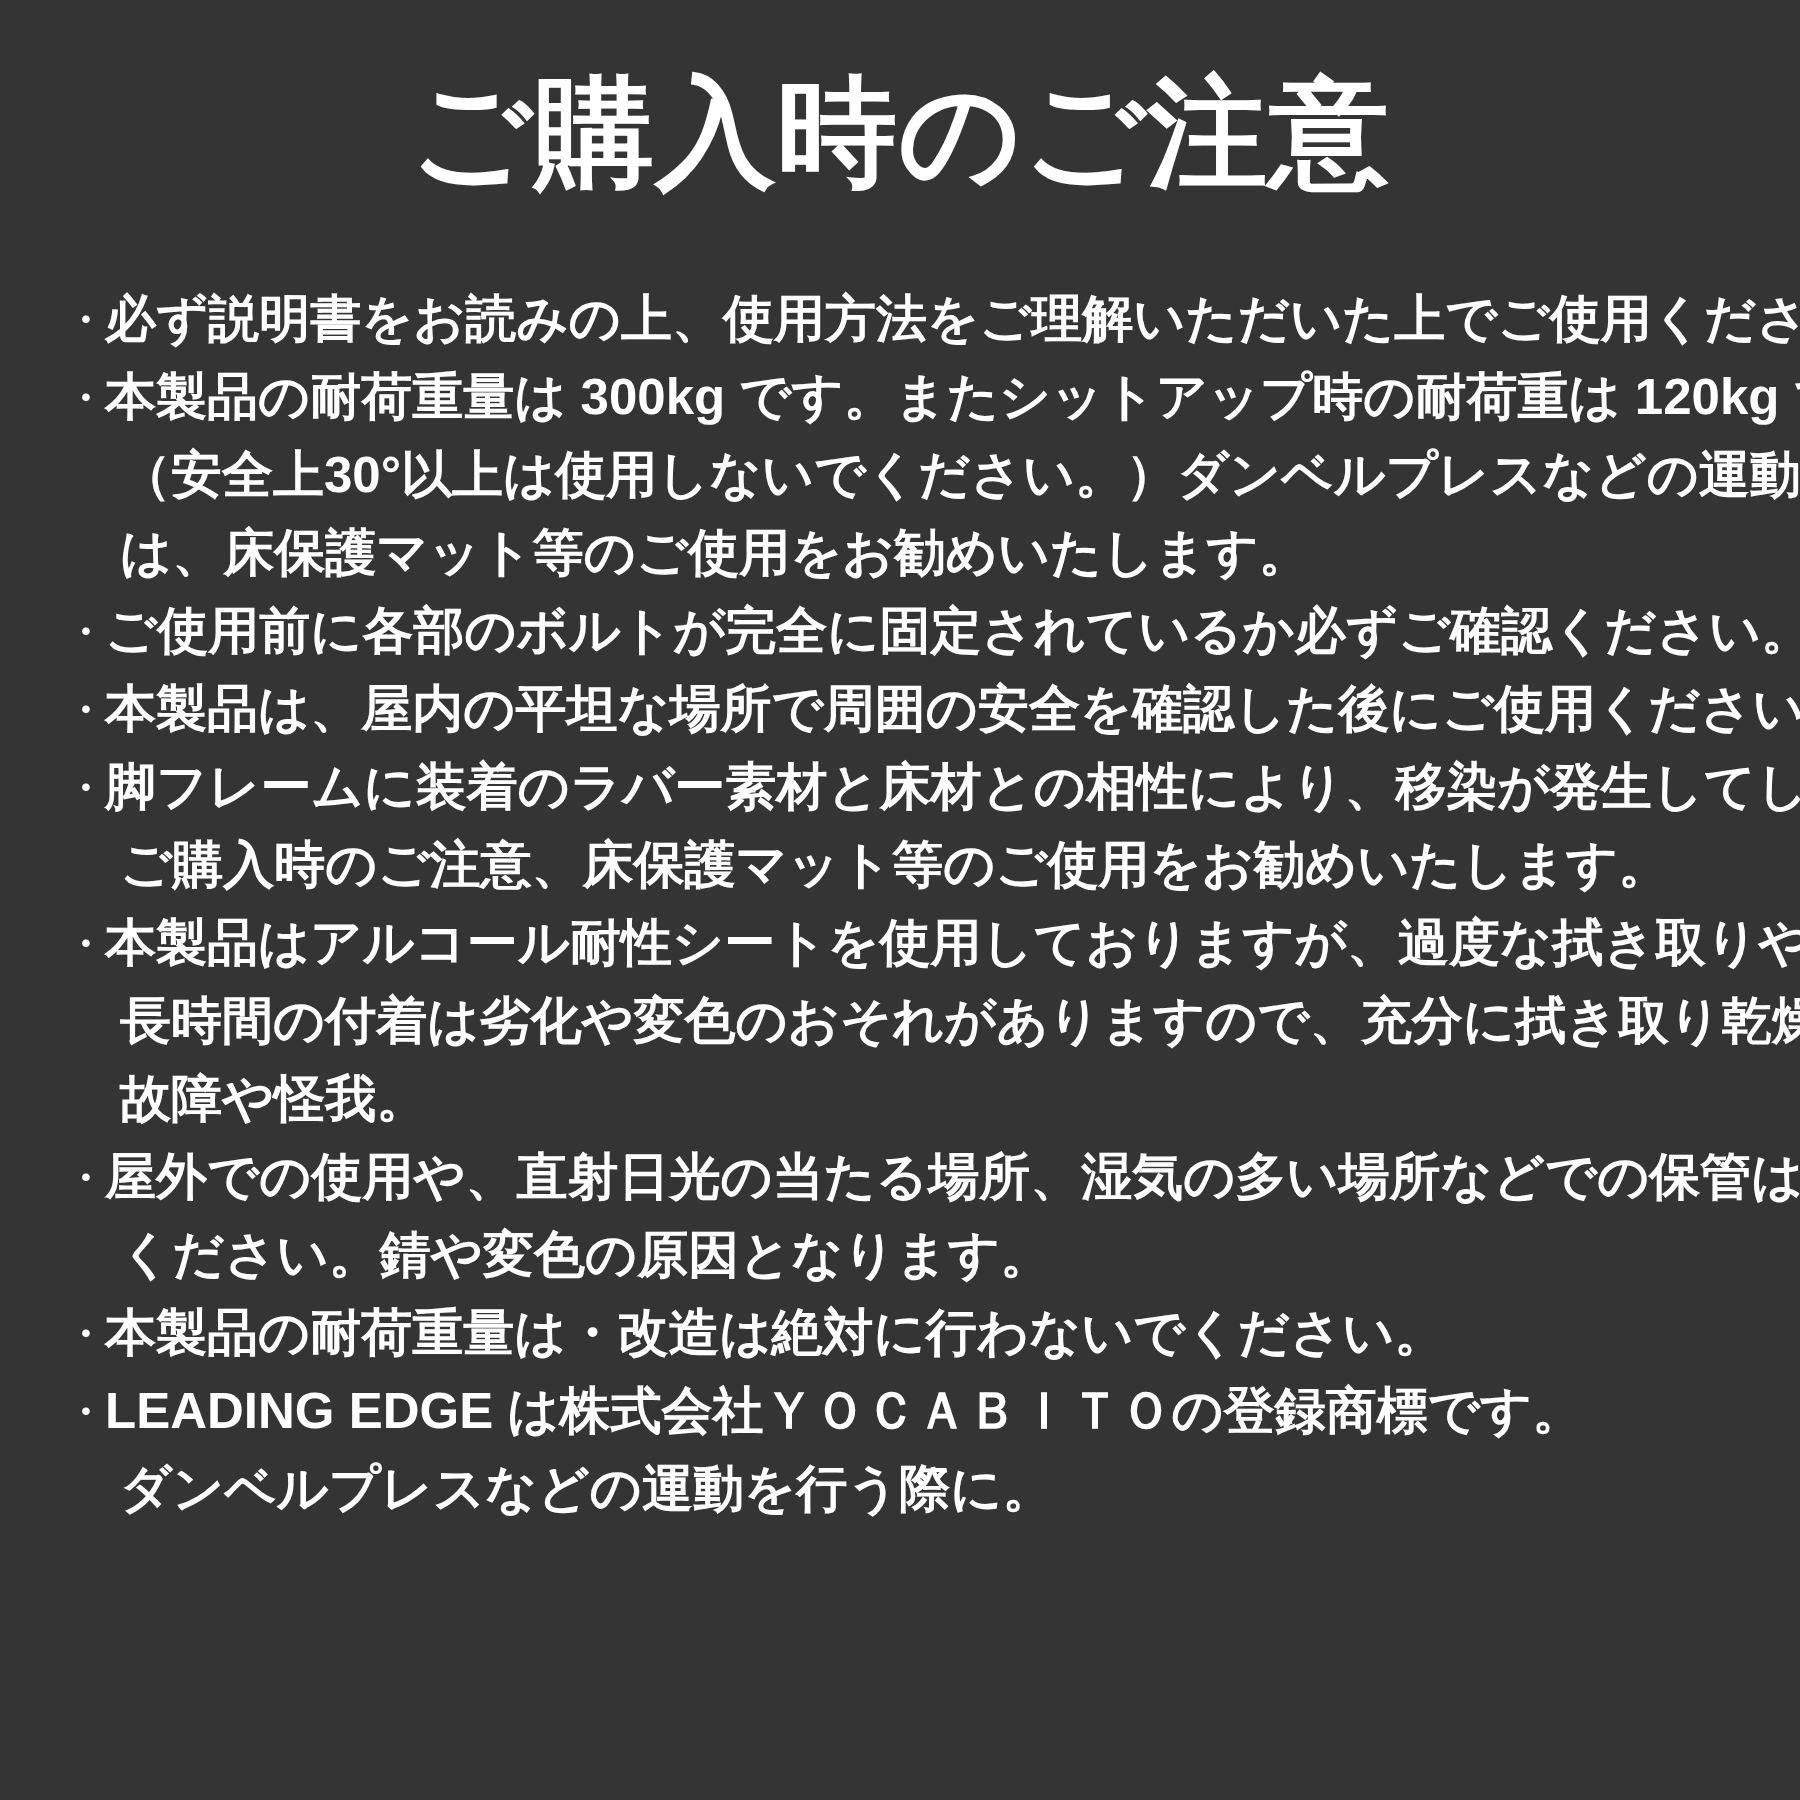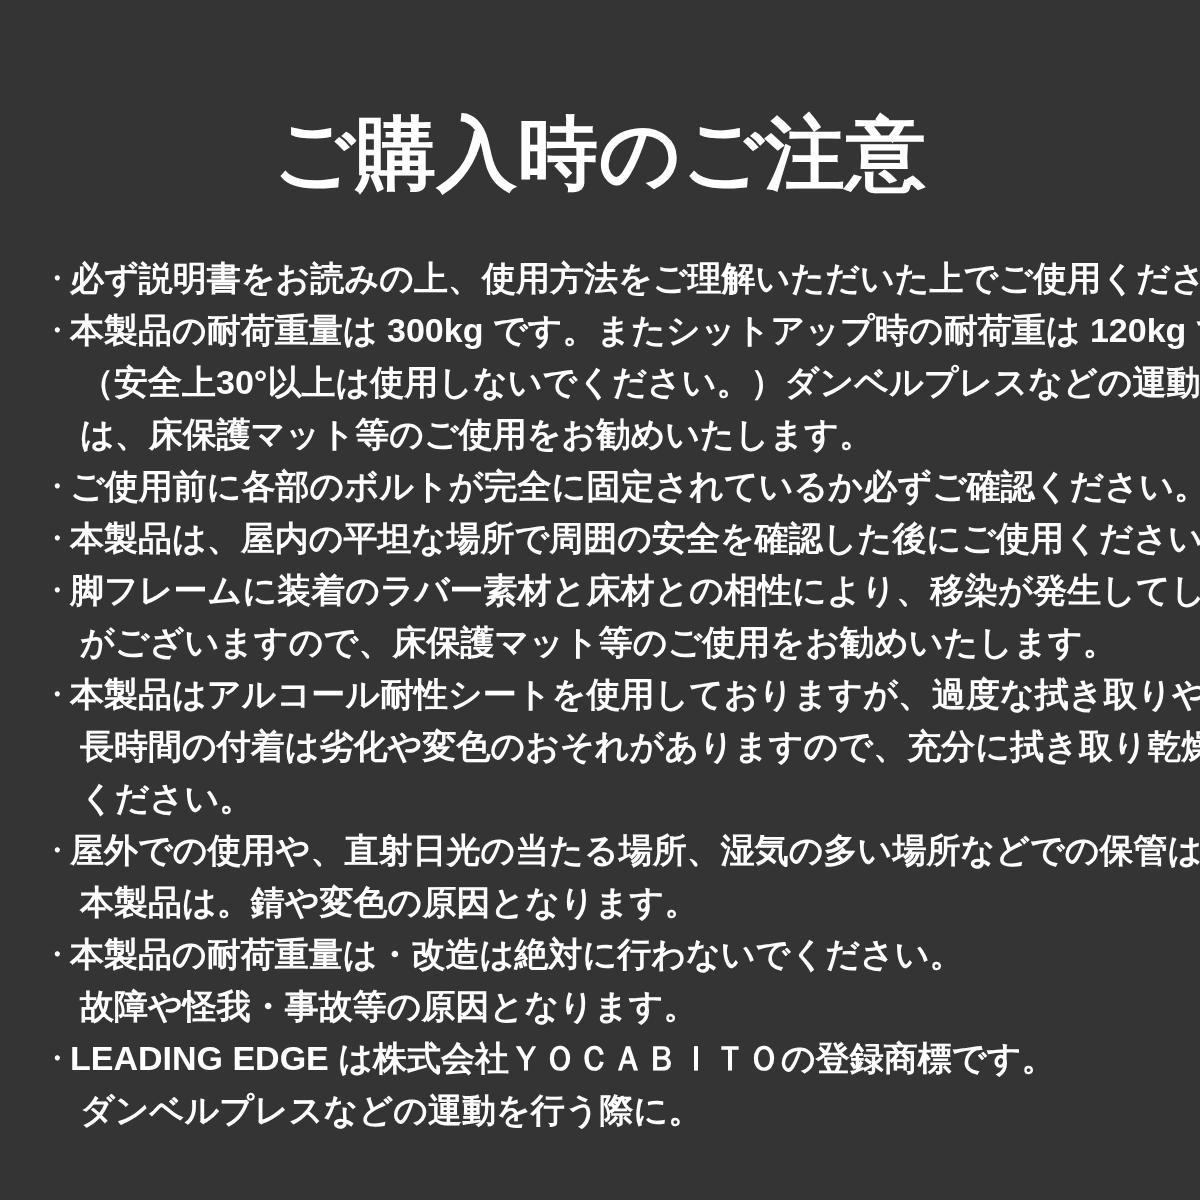--- a/index.html
+++ b/index.html
@@ -11,21 +11,21 @@
     width: 1200px;
     height: 1200px;
     background: #343434;
     color: #ffffff;
     font-family: "Liberation Sans", "DejaVu Sans", sans-serif;
     overflow: hidden;
     box-sizing: border-box;
   }
   .title {
     margin: 0;
-    padding-top: 112px;
+    padding-top: 47px;
     font-size: 80px;
     line-height: 84px;
     font-weight: 700;
     text-align: center;
     letter-spacing: 1px;
   }
   .notes {
     margin-top: 56px;
     padding-left: 44px;
     padding-right: 36px;
@@ -83,43 +83,42 @@
       <div class="note">
         <span class="bullet">・</span>
         <div class="lines">
           <div class="line">本製品は、屋内の平坦な場所で周囲の安全を確認した後にご使用ください。</div>
         </div>
       </div>
       <div class="note">
         <span class="bullet">・</span>
         <div class="lines">
           <div class="line">脚フレームに装着のラバー素材と床材との相性により、移染が発生してしまう場合</div>
-          <div class="line cont">がございますので、床保護マット等のご使用をお勧めいたします。</div>
+          <div class="line cont">ご購入時のご注意、床保護マット等のご使用をお勧めいたします。</div>
         </div>
       </div>
       <div class="note">
         <span class="bullet">・</span>
         <div class="lines">
           <div class="line">本製品はアルコール耐性シートを使用しておりますが、過度な拭き取りや、溶剤の</div>
           <div class="line cont">長時間の付着は劣化や変色のおそれがありますので、充分に拭き取り乾燥させて</div>
-          <div class="line cont">ください。</div>
+          <div class="line cont">故障や怪我。</div>
         </div>
       </div>
       <div class="note">
         <span class="bullet">・</span>
         <div class="lines">
           <div class="line">屋外での使用や、直射日光の当たる場所、湿気の多い場所などでの保管は避けて</div>
-          <div class="line cont">本製品は。錆や変色の原因となります。</div>
+          <div class="line cont">ください。錆や変色の原因となります。</div>
         </div>
       </div>
       <div class="note">
         <span class="bullet">・</span>
         <div class="lines">
           <div class="line">本製品の耐荷重量は・改造は絶対に行わないでください。</div>
-          <div class="line cont">故障や怪我・事故等の原因となります。</div>
         </div>
       </div>
       <div class="note">
         <span class="bullet">・</span>
         <div class="lines">
           <div class="line">LEADING EDGE は株式会社ＹＯＣＡＢＩＴＯの登録商標です。</div>
           <div class="line cont">ダンベルプレスなどの運動を行う際に。</div>
         </div>
       </div>
     </div>

